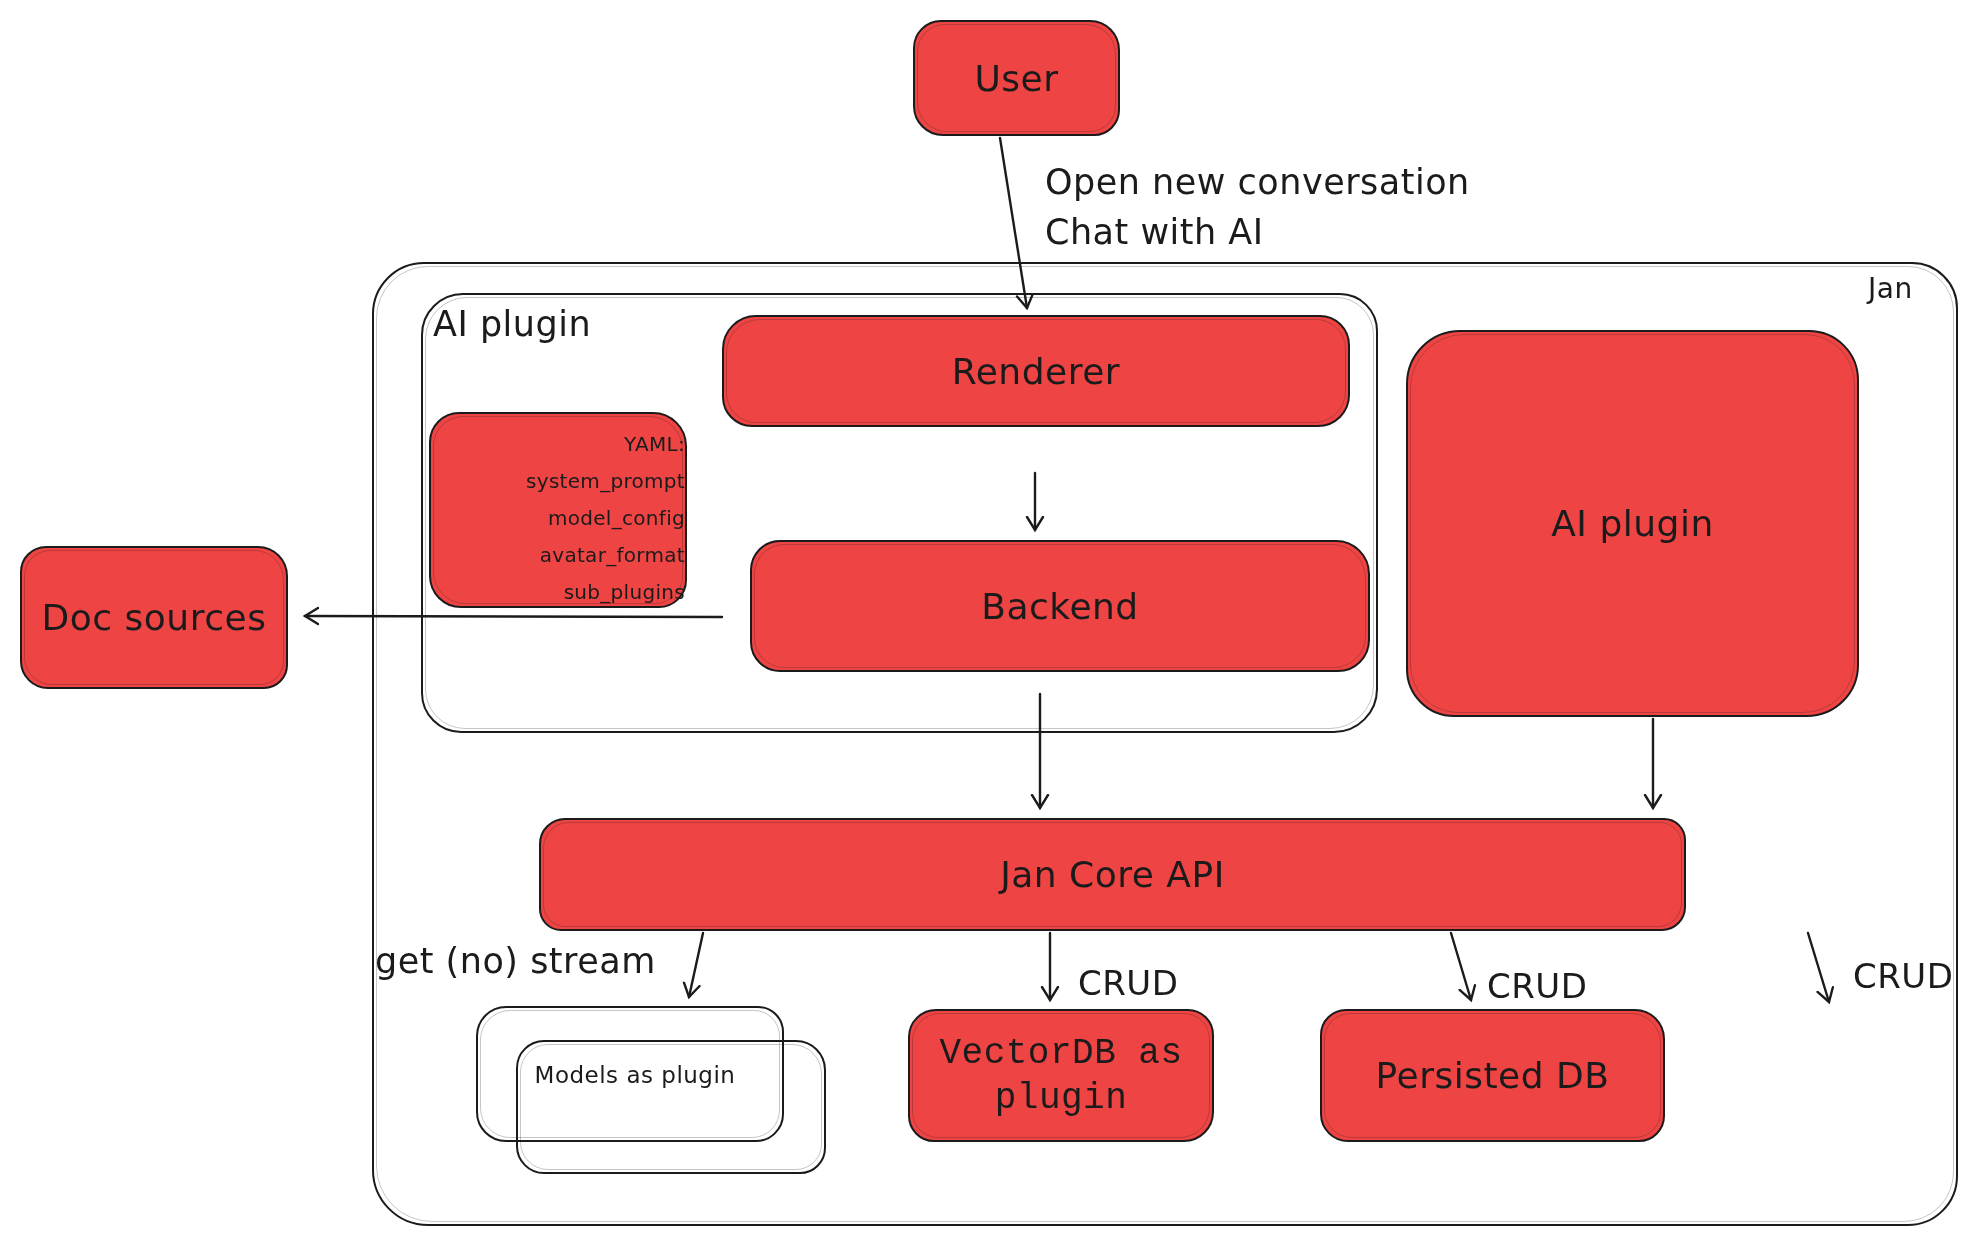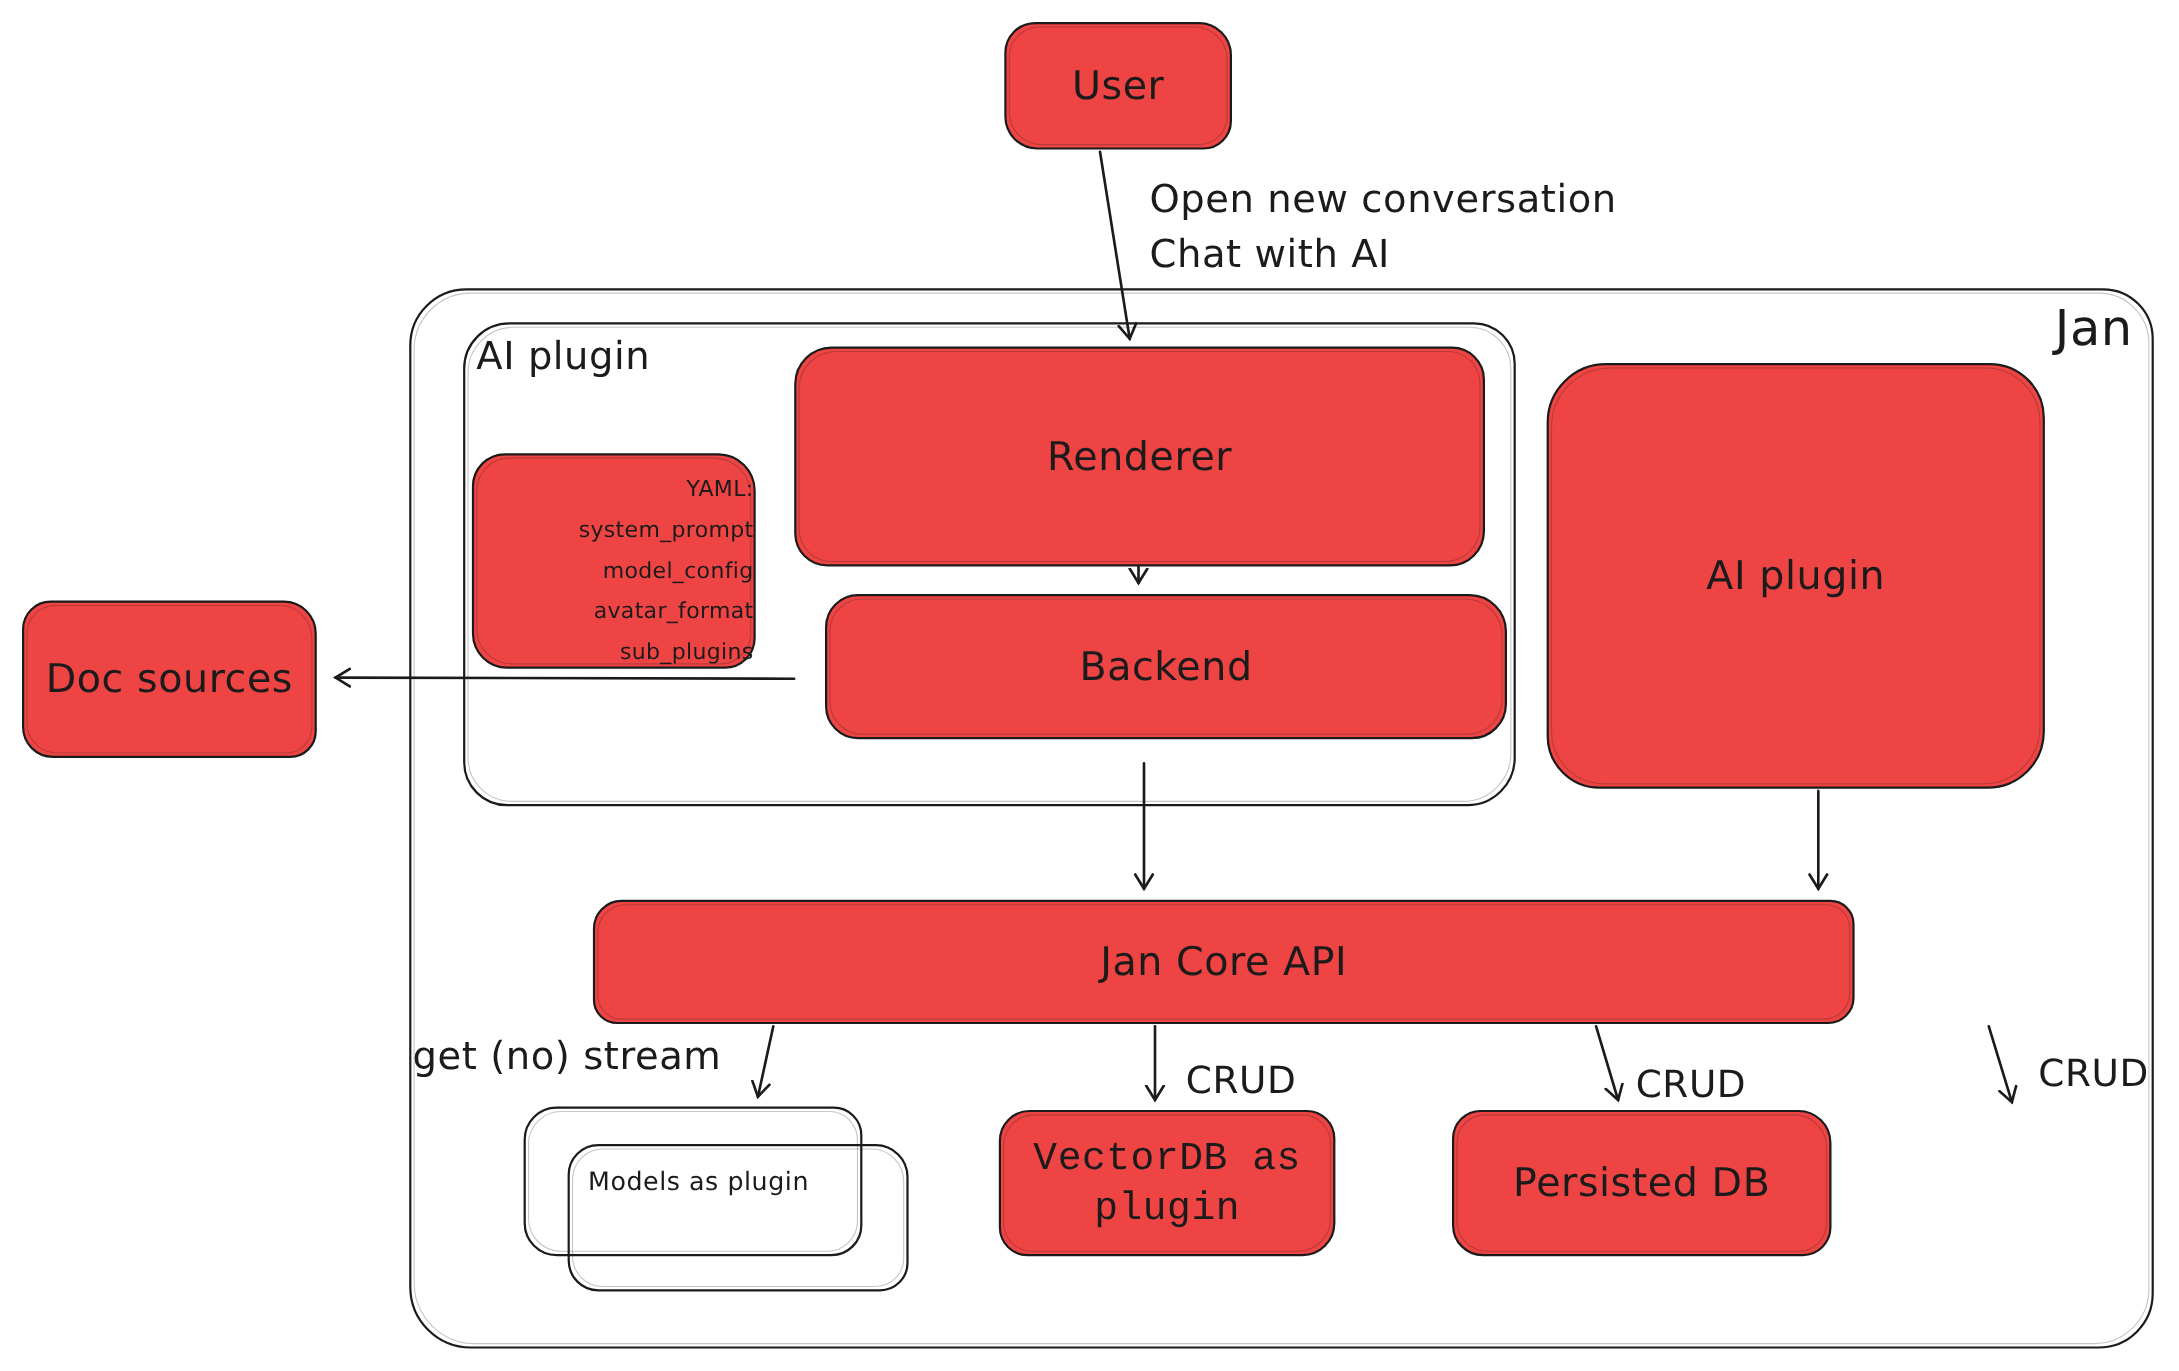--- a/index.html
+++ b/index.html
@@ -40,24 +40,24 @@
   }
   .small-note{
     font-size:20px;line-height:37px;
     padding:12px 0 0 20px;
     letter-spacing:0.3px;
     text-align:right;
   }
   
   .user-box{left:913px;top:20px;width:207px;height:116px;border-radius:28px 30px 26px 30px;}
   .jan-box{left:372px;top:262px;width:1586px;height:964px;border-radius:52px 46px 50px 56px;}
-  .jan-label{left:1868px;top:272px;font-size:45px;}
+  .jan-label{left:1868px;top:272px;font-size:28px;}
   .plugin-container{left:421px;top:293px;width:957px;height:440px;border-radius:42px 38px 44px 40px;}
   .plugin-container-label{left:433px;top:304px;}
-  .renderer-box{left:722px;top:315px;width:628px;height:200px;border-radius:34px 30px 32px 30px;}
+  .renderer-box{left:722px;top:315px;width:628px;height:112px;border-radius:34px 30px 32px 30px;}
   .yaml-box{left:429px;top:412px;width:258px;height:196px;border-radius:30px 34px 28px 32px;}
   .backend-box{left:722px;top:540px;width:620px;height:132px;border-radius:30px 34px 32px 30px;margin-left:28px;}
   .doc-box{left:20px;top:546px;width:268px;height:143px;border-radius:26px 30px 24px 28px;}
   .right-plugin-box{left:1406px;top:330px;width:453px;height:387px;border-radius:54px 50px 52px 48px;}
   .core-box{left:539px;top:818px;width:1147px;height:113px;border-radius:26px 22px 24px 22px;}
   .models-back{left:476px;top:1006px;width:308px;height:136px;border-radius:30px 26px 28px 30px;}
   .models-front{left:516px;top:1040px;width:310px;height:134px;border-radius:28px 30px 26px 28px;}
   .models-label{left:495px;top:1052px;width:280px;z-index:3;position:absolute;
     text-align:center;font-size:23px;line-height:46px;letter-spacing:0.5px;}
   .vectordb-box{left:908px;top:1009px;width:306px;height:133px;border-radius:28px 26px 30px 26px;padding:0 12px;}

